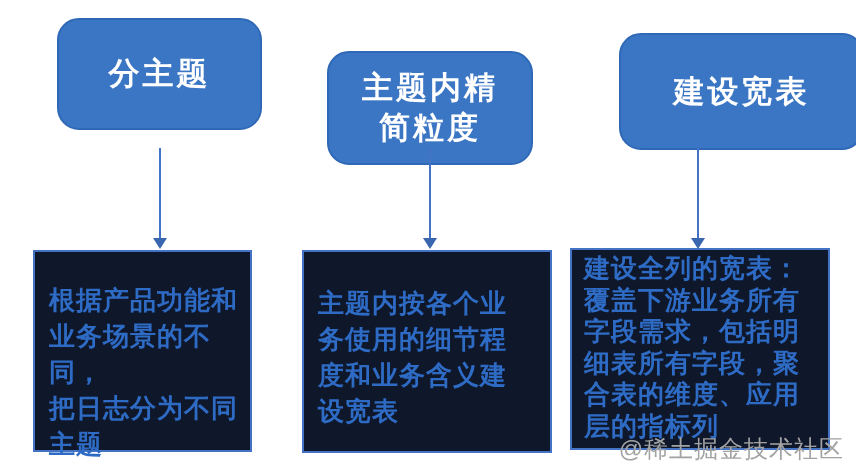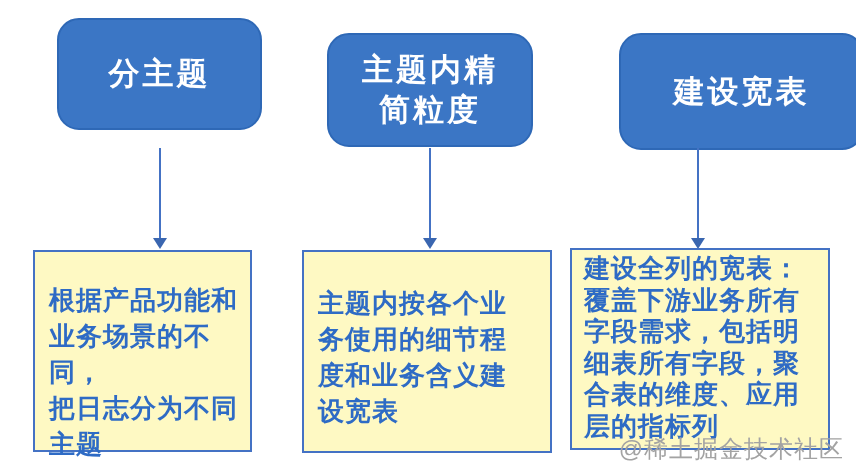--- a/index.html
+++ b/index.html
@@ -26,21 +26,21 @@
     display: flex;
     align-items: center;
     justify-content: center;
     text-align: center;
     font-weight: bold;
     font-size: 31px;
     letter-spacing: 3px;
     line-height: 40px;
   }
   .n1 { left: 57px;  top: 18px; width: 205px; height: 112px; }
-  .n2 { left: 327px; top: 33px; width: 206px; height: 114px; }
+  .n2 { left: 327px; top: 51px; width: 206px; height: 114px; }
   .n3 { left: 595px; top: 33px; width: 245px; height: 117px; margin-left: 24px; }
 
   
   .arrow {
     position: absolute;
     width: 2px;
     height: 90px;
     top: 148px;
     background: var(--arrow-color, #4472C4);
   }
@@ -57,21 +57,21 @@
     border-top: 11px solid var(--arrowhead-color, #3A66B0);
   }
   .a1 { left: 159px; }
   .a2 { left: 429px; }
   .a3 { left: 697px; }
 
   
   .box {
     position: absolute;
     box-sizing: border-box;
-    background: #fef9c3;
+    background: #0f172a;
     border: 2px solid var(--box-border, #4472C4);
     color: var(--body-text, #2E6BC5);
     font-weight: bold;
     font-size: 26px;
     letter-spacing: 1px;
   }
   .b1 { left: 33px;  top: 250px; width: 219px; height: 202px; padding: 30px 10px 0 14px; line-height: 36px; }
   .b2 { left: 302px; top: 250px; width: 250px; height: 203px; padding: 33px 10px 8px 14px; line-height: 36px; }
   .b3 { left: 570px; top: 248px; width: 260px; height: 202px; padding: 3px 8px 0 12px;  line-height: 31.5px; }
 

